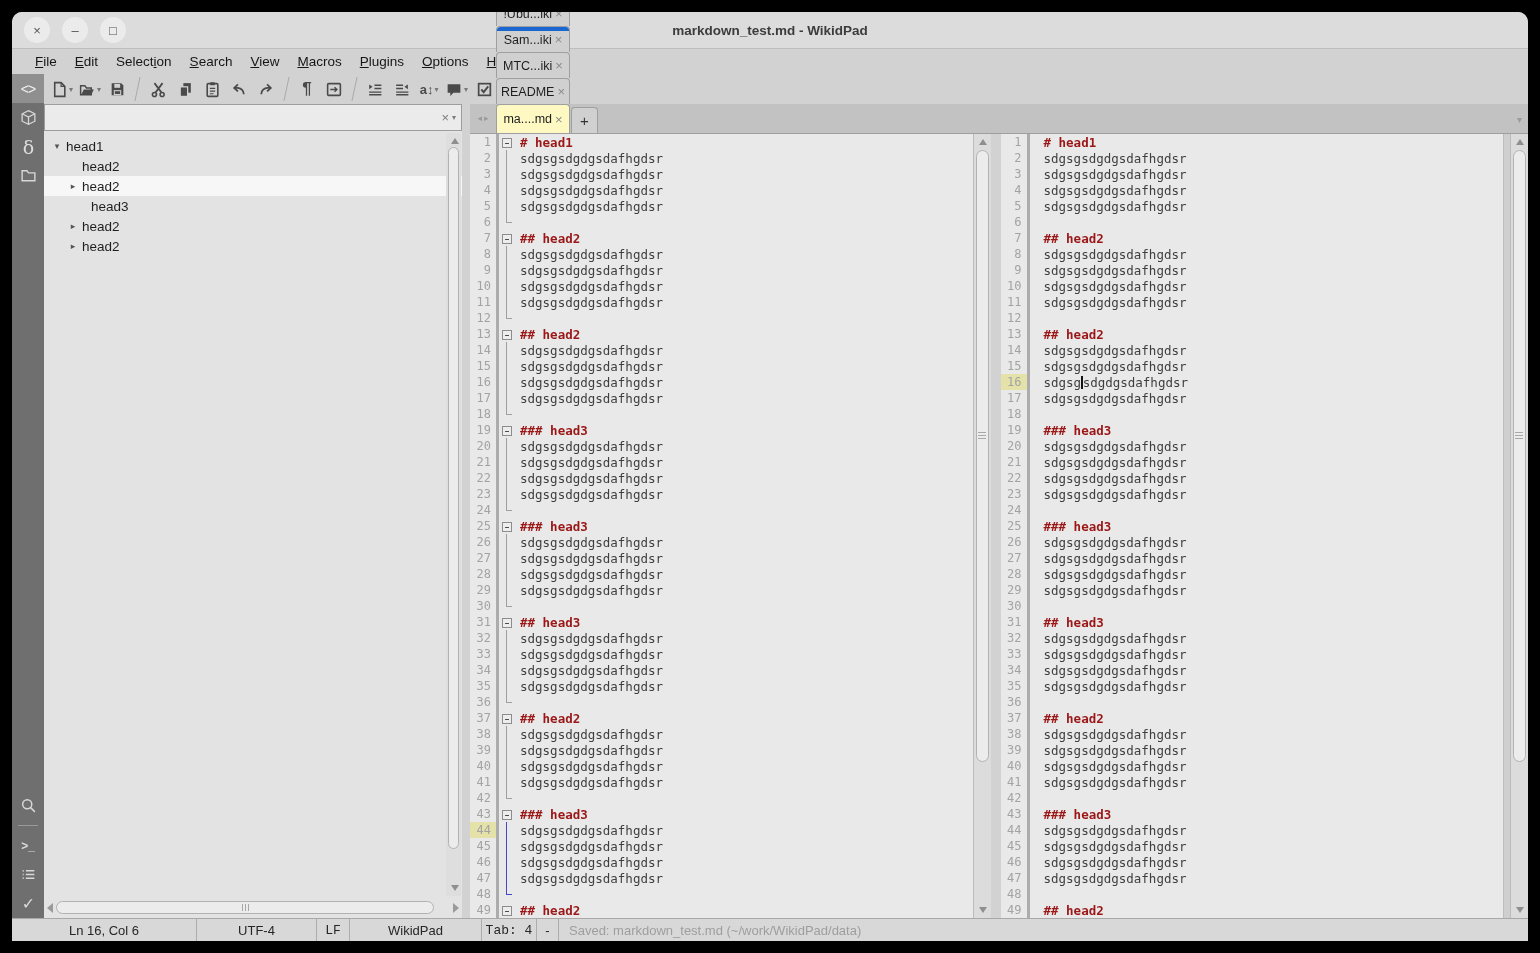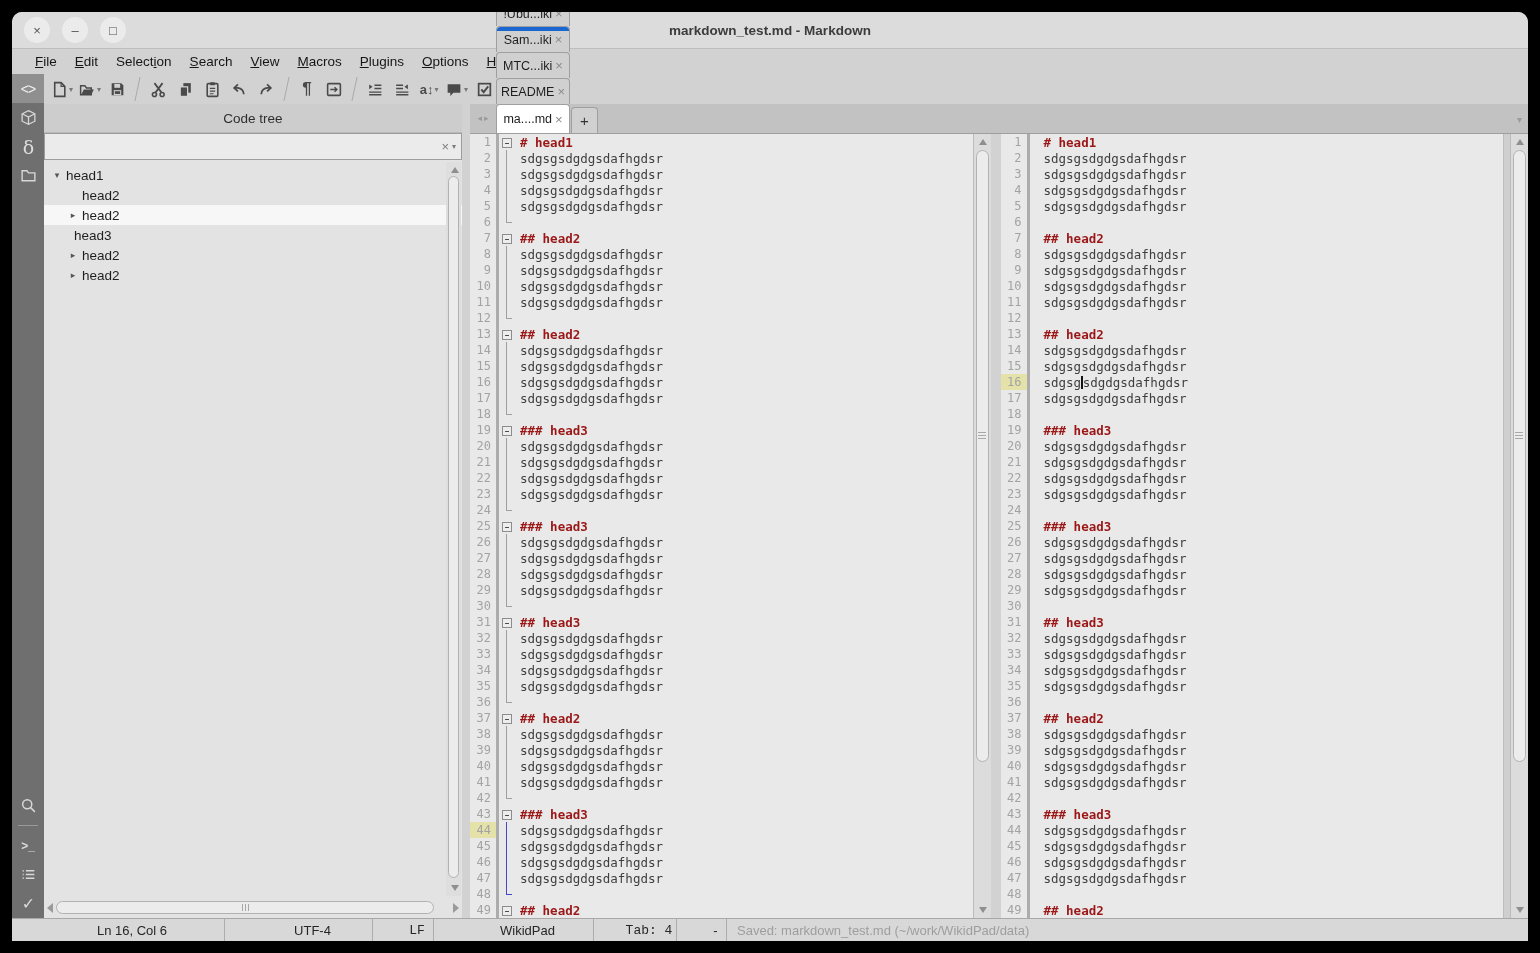--- a/index.html
+++ b/index.html
@@ -74,21 +74,21 @@
 
   
   .editors-zone { flex:1; display:flex; flex-direction:column; min-width:0; }
   .tabbar { height:30px; background:#c2c2c2; border-bottom:1px solid #9f9f9f; display:flex;
             align-items:flex-end; position:relative; flex:none; }
   .tab-scrolls { height:30px; width:26px; display:flex; align-items:center; justify-content:center;
                  gap:2px; color:#9a9a9a; font-size:9px; flex:none; }
   .tab { width:74px; height:26px; background:#d0d0d0; border:1px solid #9f9f9f; border-bottom:none;
          border-radius:4px 4px 0 0; margin-right:1px; display:flex; align-items:center; justify-content:center;
          gap:3px; font-size:12.5px; color:#1d1d1d; position:relative; flex:none; overflow:hidden; }
-  .tab.active { background:#ffffff; height:29px; z-index:2; }
+  .tab.active { background:#fef9c3; height:29px; z-index:2; }
   .tab .strip { position:absolute; top:0; left:0; right:0; height:4px; border-radius:3px 3px 0 0; }
   .tab-close { color:#8a8a8a; font-size:13px; }
   .tab-plus { width:27px; height:26px; background:#d0d0d0; border:1px solid #9f9f9f; border-bottom:none;
               border-radius:4px 4px 0 0; display:flex; align-items:center; justify-content:center;
               font-size:15px; color:#333; flex:none; }
   .tab-overflow { position:absolute; right:6px; top:10px; color:#9a9a9a; font-size:10px; }
 
   
   .panes-row { flex:1; display:flex; min-height:0; background:#e9e9e9; }
   .pane { flex:1; overflow:hidden; background:#e9e9e9; font-family:"DejaVu Sans Mono",monospace; font-size:12.5px; }
@@ -118,34 +118,34 @@
   .v-arrow.up { top:5px; border-bottom:6px solid #8f8f8f; }
   .v-arrow.down { bottom:5px; border-top:6px solid #8f8f8f; }
   .v-thumb { position:absolute; left:2px; right:2px; background:#ececec; border:1px solid #b2b2b2; border-radius:7px; }
   .v-grip { position:absolute; left:4px; width:8px; display:flex; flex-direction:column; gap:2px; }
   .v-grip i { display:block; height:1px; background:#a8a8a8; }
   .tree-scroll { position:absolute; right:1px; top:2px; bottom:2px; width:15px; background:#dedede; }
 
   
   .statusbar { height:23px; background:#d8d8d8; border-top:1px solid #a8a8a8; display:flex;
                align-items:stretch; font-size:13px; color:#262626; flex:none; }
-  .sb-cell { display:flex; align-items:center; justify-content:center; border-right:1px solid #adadad; flex:none;margin-left:28px; }
+  .sb-cell { display:flex; align-items:center; justify-content:center; border-right:1px solid #adadad; flex:none; }
   .sb-msg { flex:1; display:flex; align-items:center; padding-left:10px; color:#9e9e9e; overflow:hidden; }
 </style>
 </head>
 <body>
 
 <div class="screen">
  <div class="window">
 
   <div class="titlebar">
     <div class="winbtn">×</div>
     <div class="winbtn">–</div>
     <div class="winbtn">□</div>
-    <div class="title">markdown_test.md - Markdown</div>
+    <div class="title">markdown_test.md - WikidPad</div>
   </div>
 
   <div class="menubar">
     <span id="menu-items"><span class="menu-item"><u>F</u>ile</span><span class="menu-item"><u>E</u>dit</span><span class="menu-item">Select<u>i</u>on</span><span class="menu-item"><u>S</u>earch</span><span class="menu-item"><u>V</u>iew</span><span class="menu-item"><u>M</u>acros</span><span class="menu-item"><u>P</u>lugins</span><span class="menu-item"><u>O</u>ptions</span><span class="menu-item"><u>H</u>elp</span></span>
     <div class="hamburger">≡</div>
   </div>
 
   <div class="body-row">
     <div class="activitybar">
       <div class="act-icon active">&lt;&gt;</div>
@@ -271,39 +271,38 @@
         <div class="tb-btn">
           <svg width="17" height="17" viewBox="0 0 16 16">
                 <rect x="2.5" y="2.5" width="11" height="11" fill="none" stroke="#4a4a4a" stroke-width="1.6"></rect>
                 <path d="M5 8l2.2 2.5L11.5 5" fill="none" stroke="#4a4a4a" stroke-width="1.8"></path>
               </svg>
         </div>
       </div>
 
       <div class="content-row">
         <div class="sidepanel">
-          <div class="panel-header">Code tree</div>
           <div class="filter-row">
             <span class="filter-x">×</span>
             <span class="filter-drop">▾</span>
           </div>
           <div class="tree" id="tree">
             <div class="tree-row" style="padding-left: 6px;">
                   <span class="tree-arrow">▾</span>
                   <span class="tree-label">head1</span>
                 </div>
                 <div class="tree-row" style="padding-left: 22px;">
                   <span class="tree-arrow"></span>
                   <span class="tree-label">head2</span>
                 </div>
                 <div class="tree-row selected" style="padding-left: 22px;">
                   <span class="tree-arrow">▸</span>
                   <span class="tree-label">head2</span>
                 </div>
-                <div class="tree-row" style="padding-left: 14px;">
+                <div class="tree-row" style="padding-left: 31px;">
                   <span class="tree-arrow"></span>
                   <span class="tree-label">head3</span>
                 </div>
                 <div class="tree-row" style="padding-left: 22px;">
                   <span class="tree-arrow">▸</span>
                   <span class="tree-label">head2</span>
                 </div>
                 <div class="tree-row" style="padding-left: 22px;">
                   <span class="tree-arrow">▸</span>
                   <span class="tree-label">head2</span>

